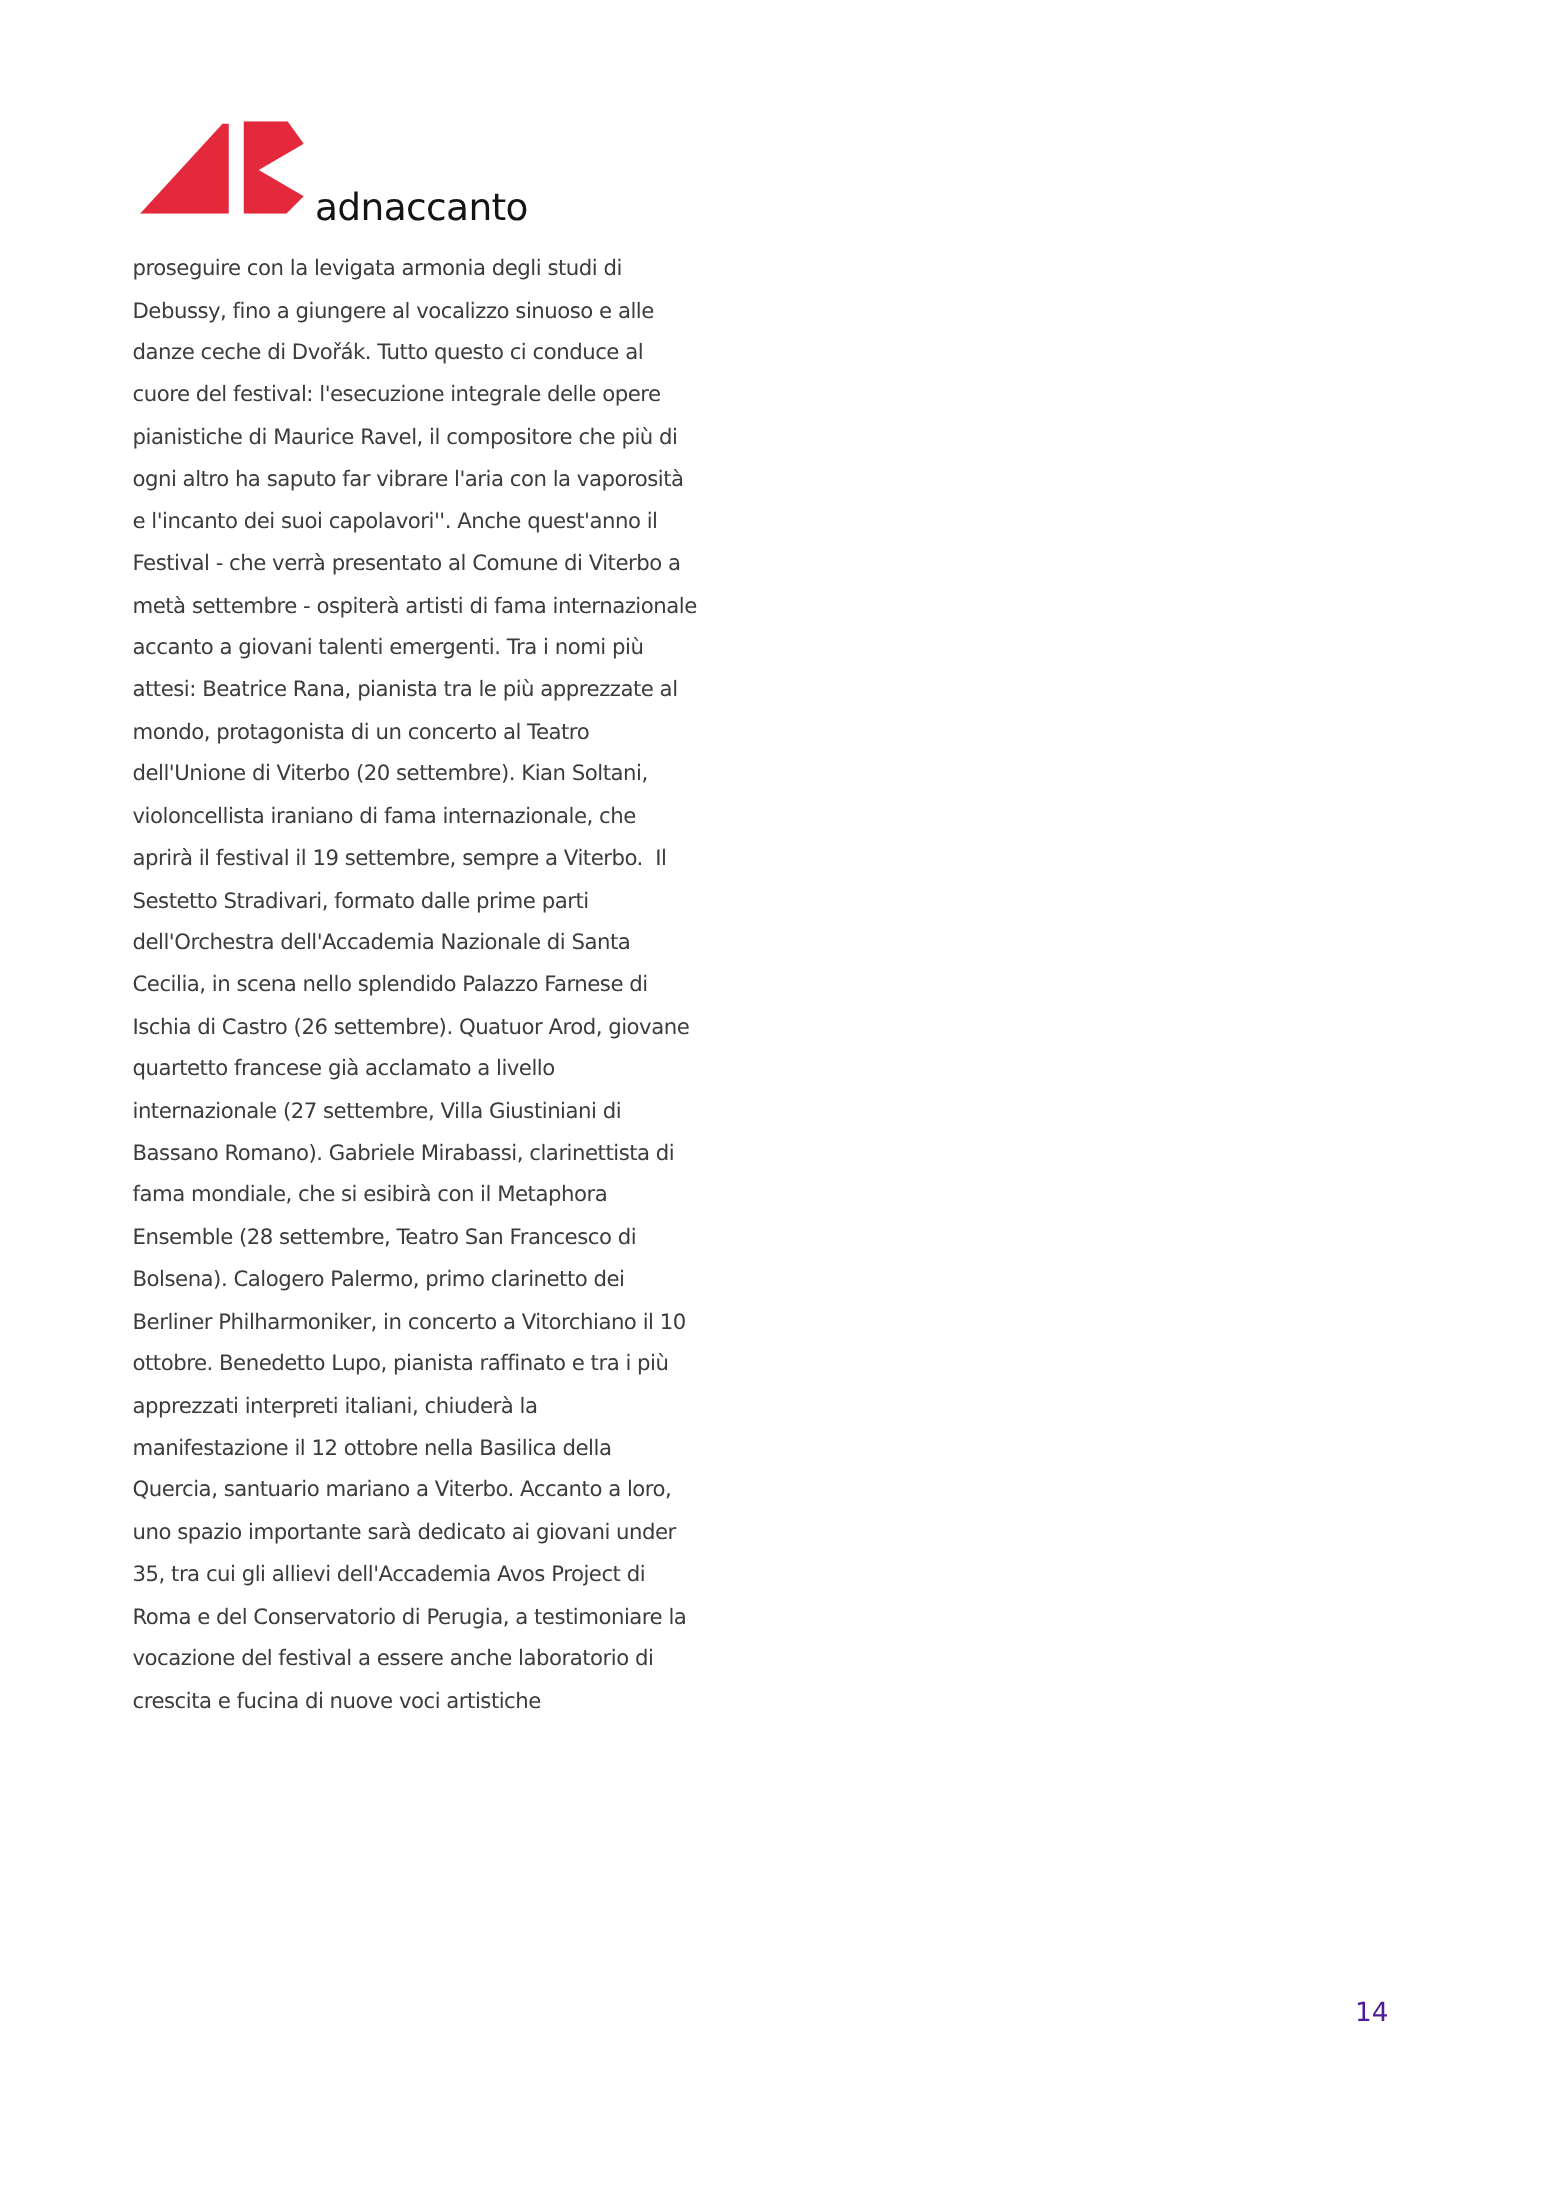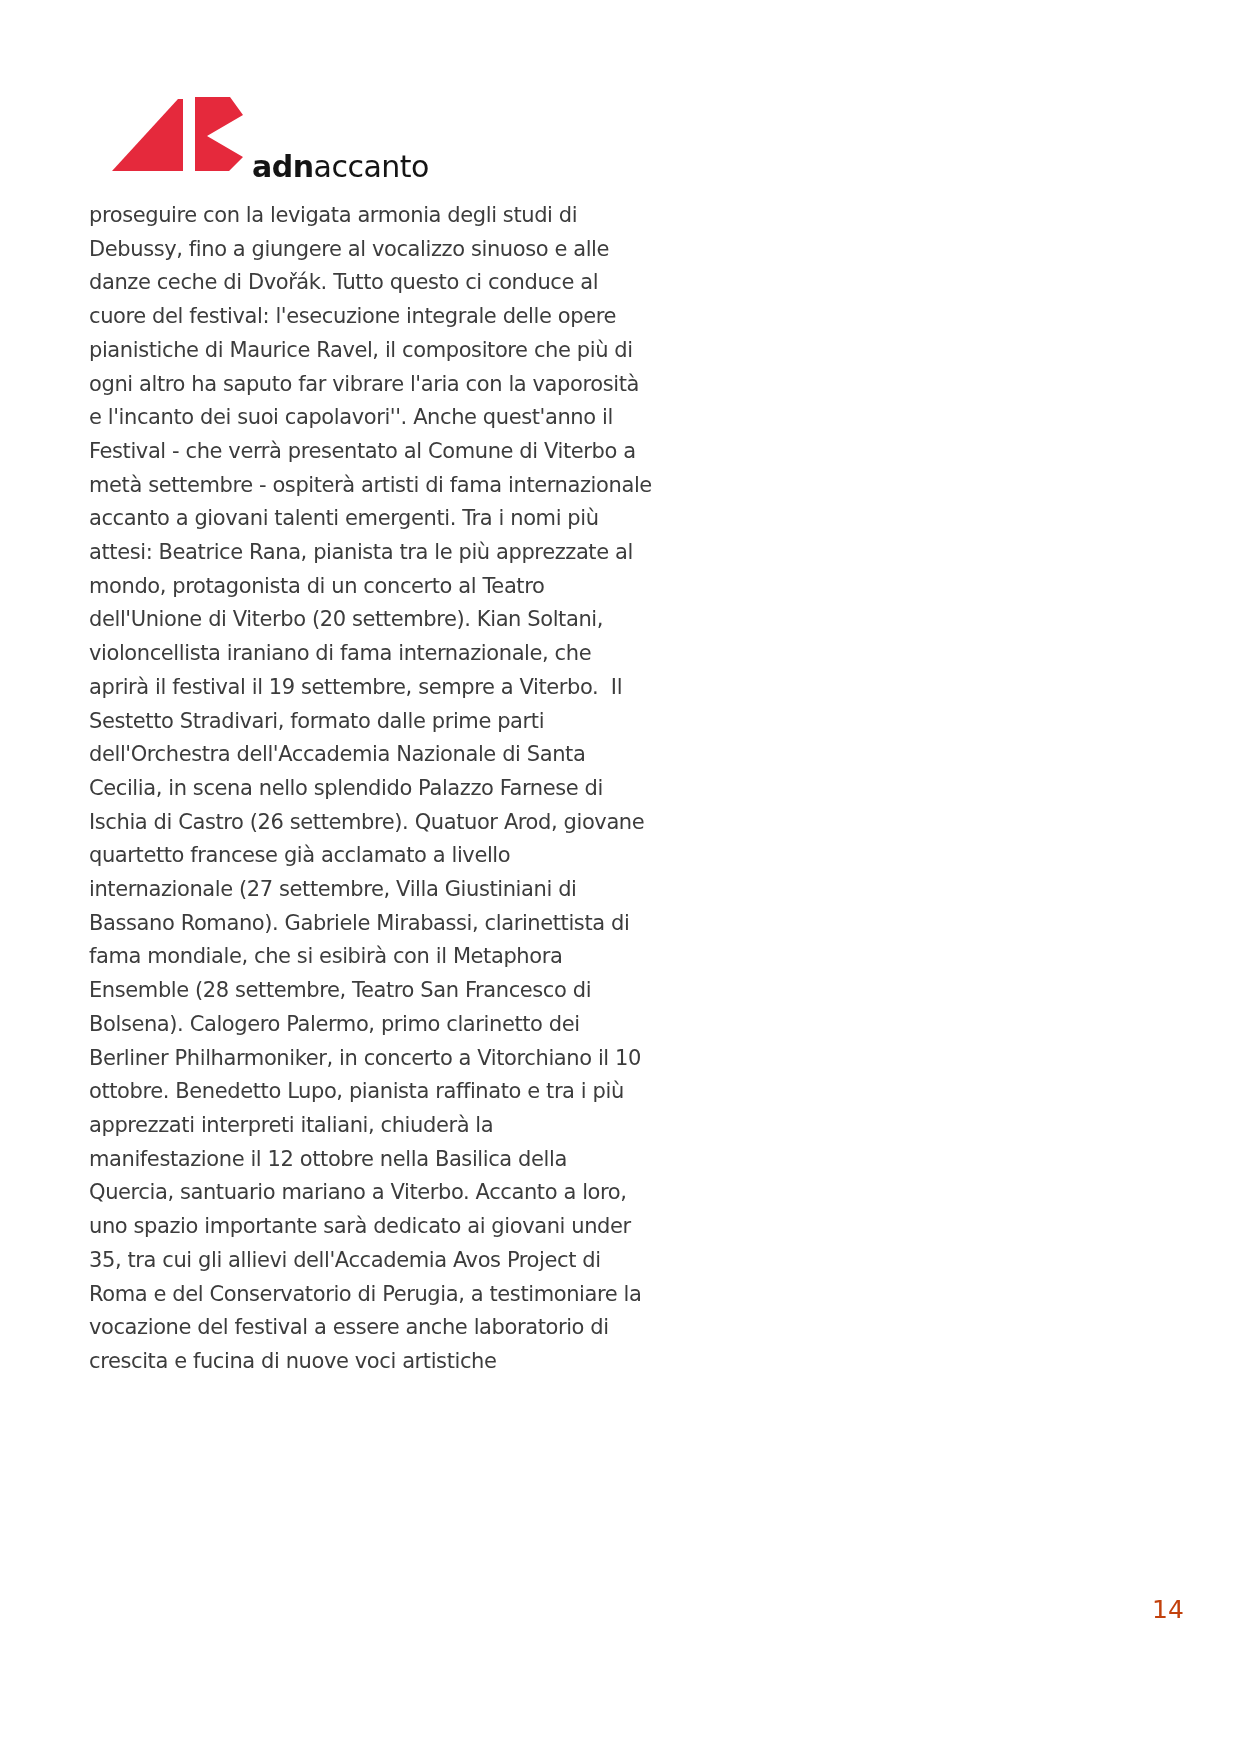--- a/index.html
+++ b/index.html
@@ -26,40 +26,40 @@
   .wordmark {
     position: absolute;
     left: 252px;
     top: 150px;
     font-size: 30px;
     line-height: 34px;
     letter-spacing: -0.5px;
     color: #141414;
     white-space: nowrap;
   }
-  .wm-bold { font-weight: 700; }
+  .wm-bold { font-weight: 400; }
   .wm-reg  { font-weight: 400; }
   .article {
     position: absolute;
-    left: 89px;
+    left: 106px;
     top: 199px;
     width: 720px;
-    font-size: 21px;
+    font-size: 17px;
     line-height: 33.7px;
     letter-spacing: -0.4px;
     color: #3c3c3c;
     white-space: pre-wrap;
   }
   .page-number {
     position: absolute;
-    left: 1152px;
+    left: 1084px;
     top: 1596px;
-    font-size: 25px;
+    font-size: 21px;
     line-height: 28px;
-    color: #c2410c;
+    color: #4c1d95;
   }
 </style>
 </head>
 <body>
 
 <div class="page">
 
   <div>
     <svg class="logo-mark" viewBox="0 0 131 74" xmlns="http://www.w3.org/2000/svg">
       <polygon points="0,74 66,2 71,2 71,74" fill="#e5293c"></polygon>

